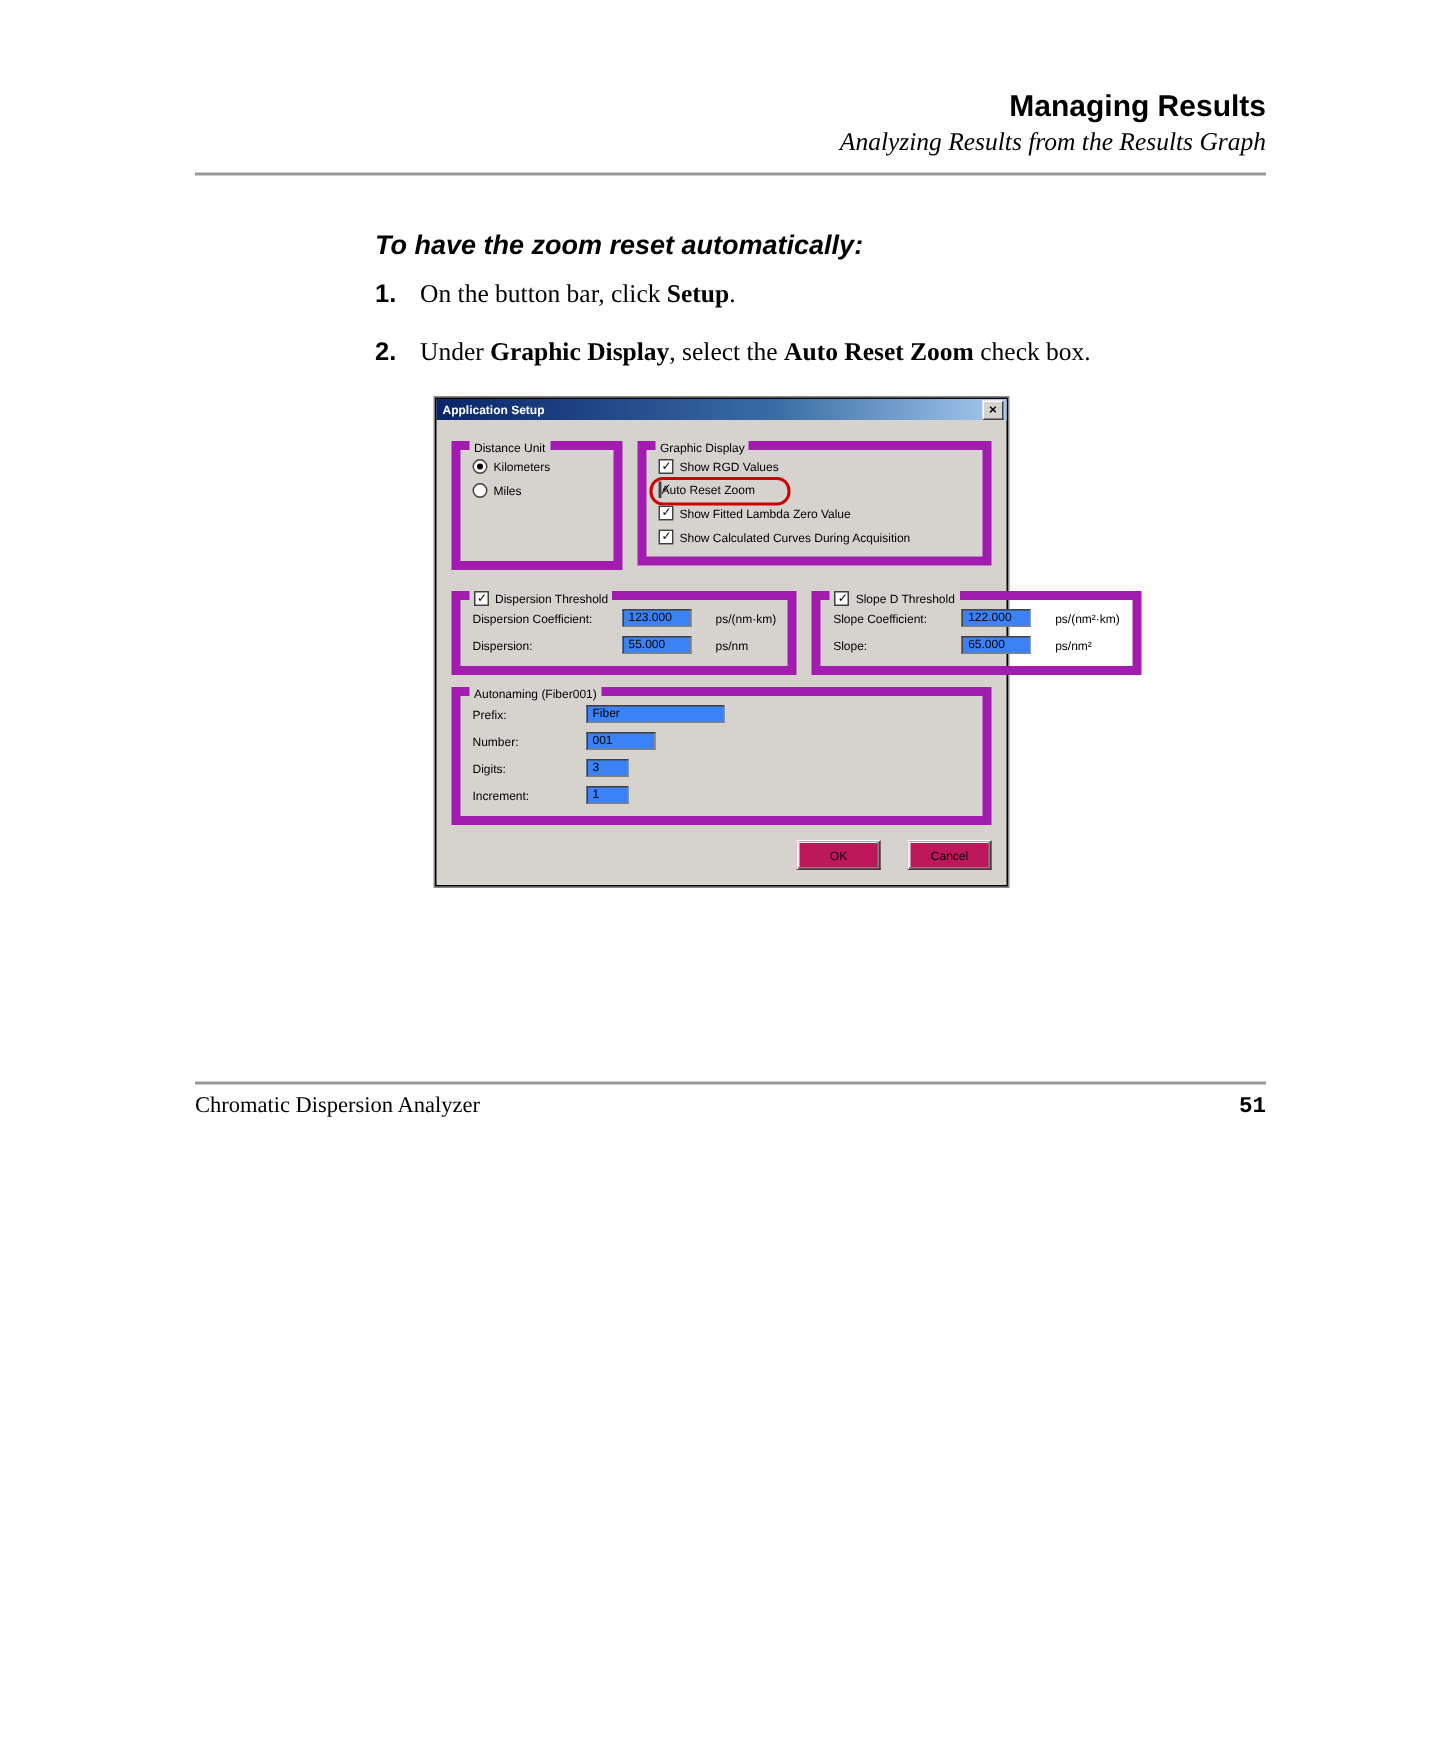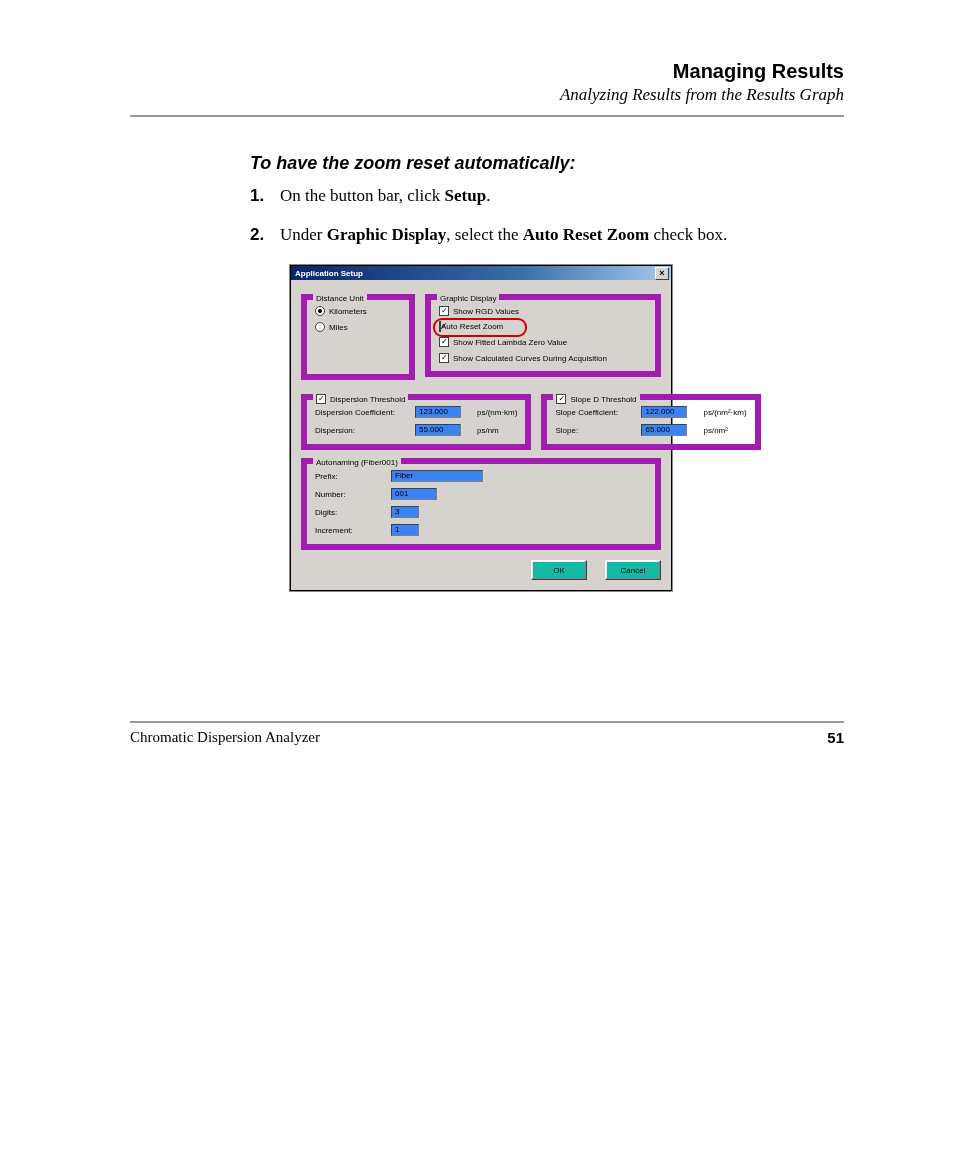--- a/index.html
+++ b/index.html
@@ -36,24 +36,24 @@
   .thresh{flex:1}
   .field{display:flex;align-items:center;gap:16px;margin-bottom:6px;font-size:8px}
   .field label{width:84px}
   .thresh.slope .field label{width:70px}
   .autoname .field label{width:60px}
   .txt{border:1px solid #808080;border-top-color:#404040;border-left-color:#404040;background:#3b82f6;height:12px;line-height:12px;padding:0 3px;font-size:8px;font-family:Liberation Sans, sans-serif;box-sizing:border-box}
   .w46{width:46px}.w92{width:92px}.w30{width:28px}
   .unit{font-size:8px}
   .autoname{margin-top:8px}
   .btnrow{display:flex;justify-content:flex-end;gap:18px;margin-top:10px}
-  .wbtn{width:54px;height:18px;border:1px solid #404040;border-top-color:#fff;border-left-color:#fff;background:#14b8a6;font-size:8px;display:flex;align-items:center;justify-content:center;box-shadow:inset -1px -1px 0 #808080,inset 1px 1px 0 #ececec}
+  .wbtn{width:54px;height:18px;border:1px solid #404040;border-top-color:#fff;border-left-color:#fff;background:#be185d;font-size:8px;display:flex;align-items:center;justify-content:center;box-shadow:inset -1px -1px 0 #808080,inset 1px 1px 0 #ececec}
   
   .footer{position:absolute;left:130px;right:110px;bottom:68px;border-top:2px solid #999;padding-top:6px;display:flex;justify-content:space-between;font-size:15px}
-  .footer .pn{font-weight:700;font-family:Liberation Sans, sans-serif}
+  .footer .pn{font-weight:700;font-family:Liberation Mono, monospace}
 </style>
 </head>
 <body>
 
 <div class="page">
 
   <div class="hdr">
     <div class="hdr-title">Managing Results</div>
     <div class="hdr-sub">Analyzing Results from the Results Graph</div>
   </div>

